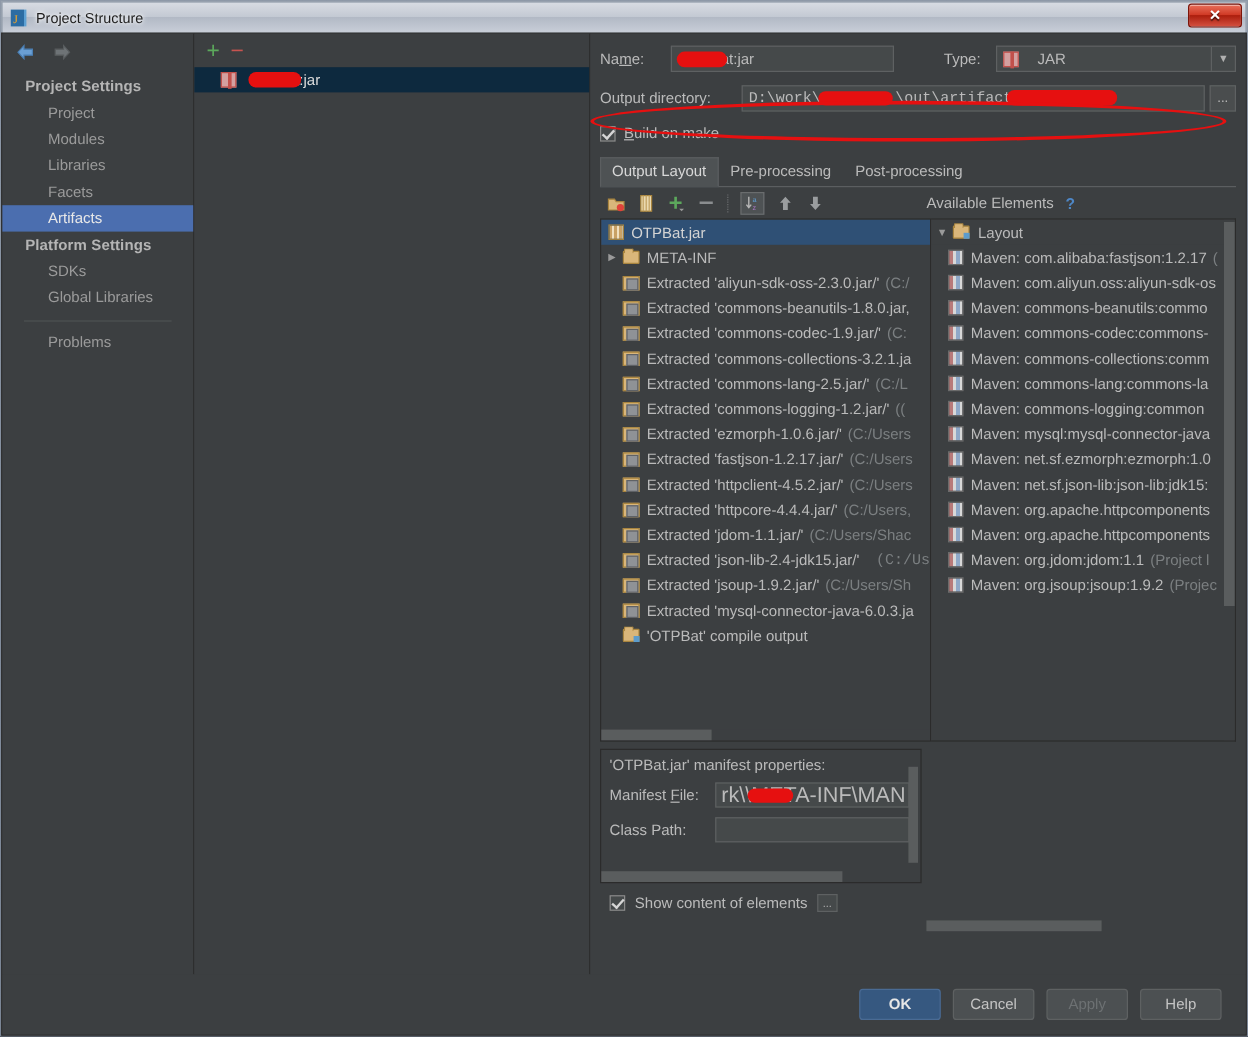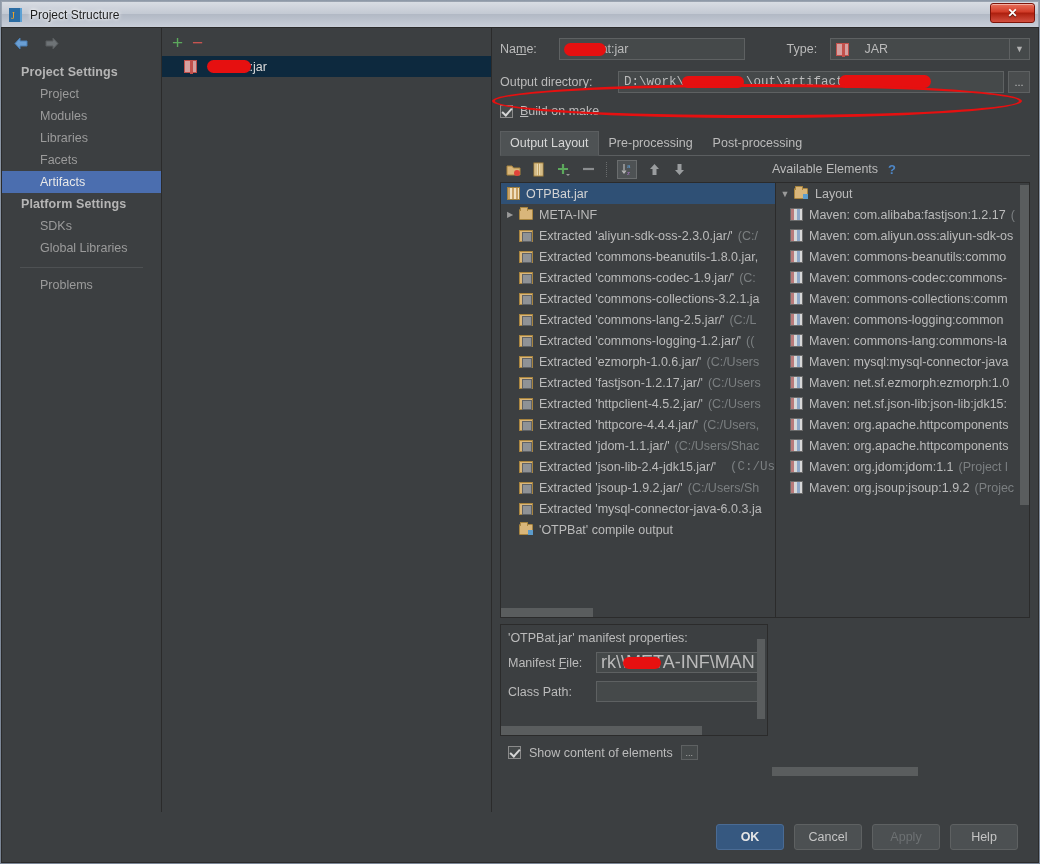--- a/index.html
+++ b/index.html
@@ -628,25 +628,25 @@
                 <div class="tree-row" style="padding-left: 14px;">
                   <span class="maven-ico"></span>
                   <span style="margin-left: 6px;">Maven: commons-codec:commons-</span>
                 </div>
                 <div class="tree-row" style="padding-left: 14px;">
                   <span class="maven-ico"></span>
                   <span style="margin-left: 6px;">Maven: commons-collections:comm</span>
                 </div>
                 <div class="tree-row" style="padding-left: 14px;">
                   <span class="maven-ico"></span>
+                  <span style="margin-left: 6px;">Maven: commons-lang:commons-la</span>
+                </div>
+                <div class="tree-row" style="padding-left: 14px;">
+                  <span class="maven-ico"></span>
                   <span style="margin-left: 6px;">Maven: commons-logging:common</span>
-                </div>
-                <div class="tree-row" style="padding-left: 14px;">
-                  <span class="maven-ico"></span>
-                  <span style="margin-left: 6px;">Maven: commons-lang:commons-la</span>
                 </div>
                 <div class="tree-row" style="padding-left: 14px;">
                   <span class="maven-ico"></span>
                   <span style="margin-left: 6px;">Maven: mysql:mysql-connector-java</span>
                 </div>
                 <div class="tree-row" style="padding-left: 14px;">
                   <span class="maven-ico"></span>
                   <span style="margin-left: 6px;">Maven: net.sf.ezmorph:ezmorph:1.0</span>
                 </div>
                 <div class="tree-row" style="padding-left: 14px;">

